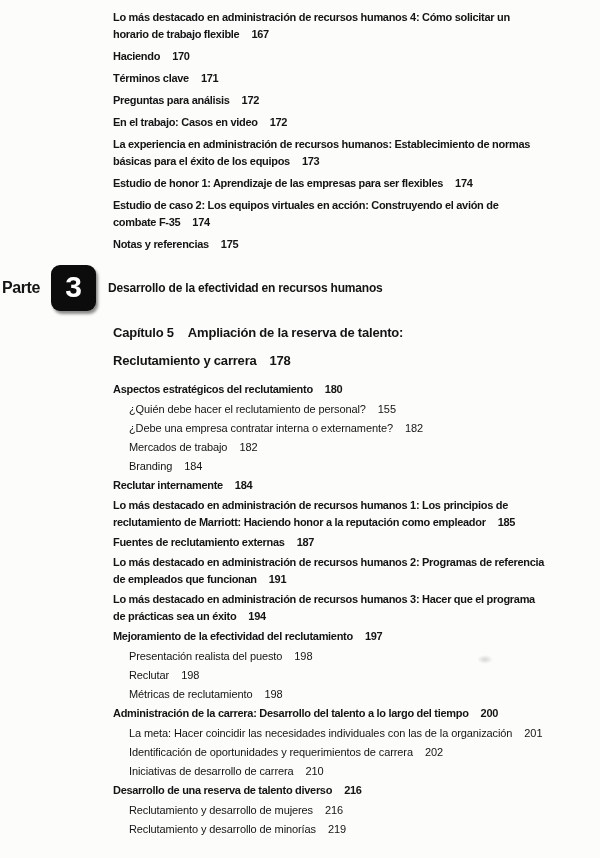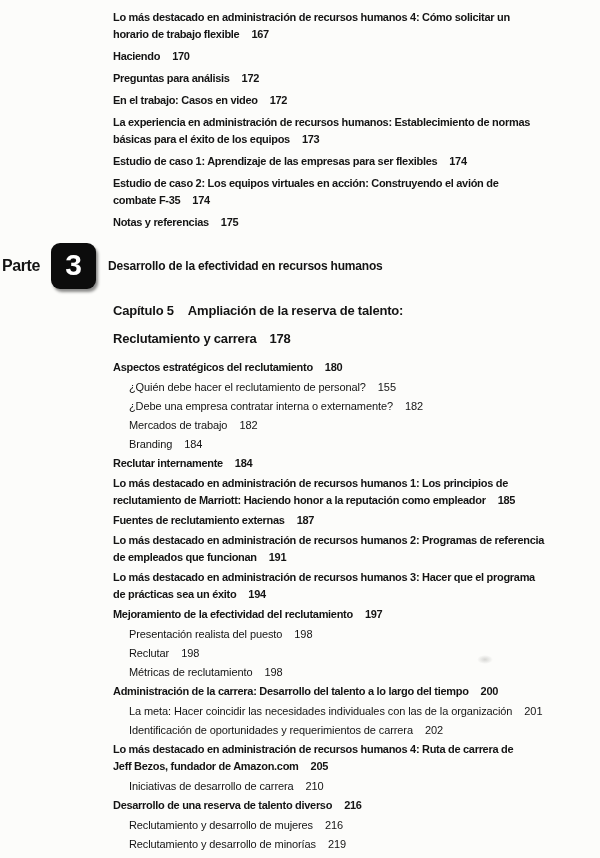--- a/index.html
+++ b/index.html
@@ -94,25 +94,26 @@
 </head>
 <body>
 
 <div class="page">
 
   <div class="toc-top">
 
   <div class="entry"><span class="txt">Lo más destacado en administración de recursos humanos 4: Cómo solicitar un
 horario de trabajo flexible</span><span class="pg">167</span></div>
       <div class="entry"><span class="txt">Haciendo</span><span class="pg">170</span></div>
+      <div class="entry"><span class="txt">Términos clave</span><span class="pg">171</span></div>
       <div class="entry"><span class="txt">Preguntas para análisis</span><span class="pg">172</span></div>
       <div class="entry"><span class="txt">En el trabajo: Casos en video</span><span class="pg">172</span></div>
       <div class="entry"><span class="txt">La experiencia en administración de recursos humanos: Establecimiento de normas
 básicas para el éxito de los equipos</span><span class="pg">173</span></div>
-      <div class="entry"><span class="txt">Estudio de caso 1: Aprendizaje de las empresas para ser flexibles</span><span class="pg">174</span></div>
+      <div class="entry"><span class="txt">Estudio de honor 1: Aprendizaje de las empresas para ser flexibles</span><span class="pg">174</span></div>
       <div class="entry"><span class="txt">Estudio de caso 2: Los equipos virtuales en acción: Construyendo el avión de
 combate F-35</span><span class="pg">174</span></div>
       <div class="entry"><span class="txt">Notas y referencias</span><span class="pg">175</span></div>
     </div>
 
   <div class="parte-row">
     <span class="parte-label">Parte</span>
     <span class="parte-badge">
         <span class="num">3</span>
       </span>
@@ -137,22 +138,20 @@
 de empleados que funcionan</span><span class="pg">191</span></div>
       <div class="entry lvl1"><span class="txt">Lo más destacado en administración de recursos humanos 3: Hacer que el programa
 de prácticas sea un éxito</span><span class="pg">194</span></div>
       <div class="entry lvl1"><span class="txt">Mejoramiento de la efectividad del reclutamiento</span><span class="pg">197</span></div>
       <div class="entry lvl2"><span class="txt">Presentación realista del puesto</span><span class="pg">198</span></div>
       <div class="entry lvl2"><span class="txt">Reclutar</span><span class="pg">198</span></div>
       <div class="entry lvl2"><span class="txt">Métricas de reclutamiento</span><span class="pg">198</span></div>
       <div class="entry lvl1"><span class="txt">Administración de la carrera: Desarrollo del talento a lo largo del tiempo</span><span class="pg">200</span></div>
       <div class="entry lvl2"><span class="txt">La meta: Hacer coincidir las necesidades individuales con las de la organización</span><span class="pg">201</span></div>
       <div class="entry lvl2"><span class="txt">Identificación de oportunidades y requerimientos de carrera</span><span class="pg">202</span></div>
-      <div class="entry lvl1"><span class="txt">Lo más destacado en administración de recursos humanos 4: Ruta de carrera de
-Jeff Bezos, fundador de Amazon.com</span><span class="pg">205</span></div>
       <div class="entry lvl2"><span class="txt">Iniciativas de desarrollo de carrera</span><span class="pg">210</span></div>
       <div class="entry lvl1"><span class="txt">Desarrollo de una reserva de talento diverso</span><span class="pg">216</span></div>
       <div class="entry lvl2"><span class="txt">Reclutamiento y desarrollo de mujeres</span><span class="pg">216</span></div>
       <div class="entry lvl2"><span class="txt">Reclutamiento y desarrollo de minorías</span><span class="pg">219</span></div>
     </div>
 
   <div class="smudge"></div>
 
 </div>
 

